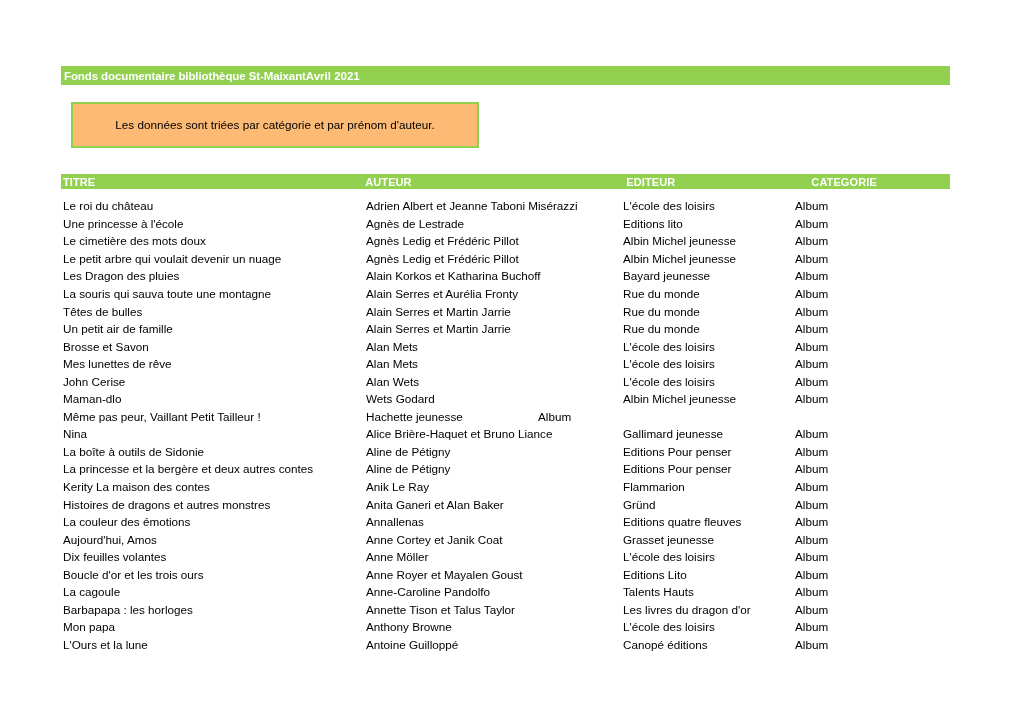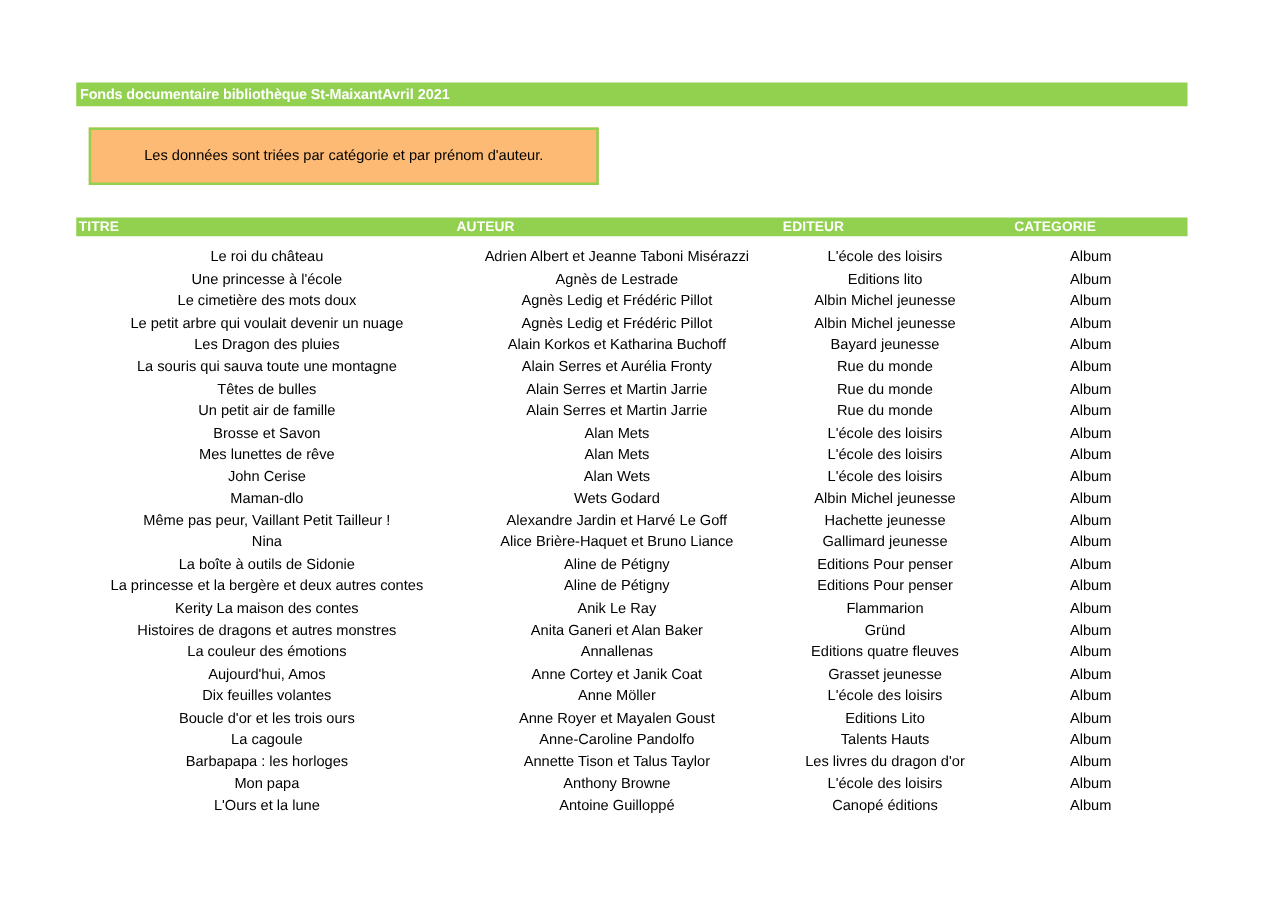--- a/index.html
+++ b/index.html
@@ -93,21 +93,20 @@
     font-size: 11px;
     font-weight: bold;
     letter-spacing: 0.1px;
     white-space: pre;
     overflow: hidden;
   }
   .trow {
     display: flex;
     height: 17.55px;
     align-items: center;
-    text-align: center;
   }
   .trow .cell {
     font-size: 11.7px;
     color: #000000;
     white-space: pre;
     overflow: hidden;
   }
   .c-titre    { width: 303px; padding-left: 2px; box-sizing: border-box; }
   .c-auteur   { width: 257px; padding-left: 2px; box-sizing: border-box; }
   .c-editeur  { width: 172px; padding-left: 2px; box-sizing: border-box; }
@@ -203,21 +202,20 @@
           <div class="cell c-categorie">Album</div>
         </div>
         <div class="trow">
           <div class="cell c-titre">Maman-dlo</div>
           <div class="cell c-auteur">Wets Godard</div>
           <div class="cell c-editeur">Albin Michel jeunesse</div>
           <div class="cell c-categorie">Album</div>
         </div>
         <div class="trow">
           <div class="cell c-titre">Même pas peur, Vaillant Petit Tailleur !</div>
-          <div class="cell c-auteur">Alexandre Jardin et Harvé Le Goff</div>
           <div class="cell c-editeur">Hachette jeunesse</div>
           <div class="cell c-categorie">Album</div>
         </div>
         <div class="trow">
           <div class="cell c-titre">Nina</div>
           <div class="cell c-auteur">Alice Brière-Haquet et Bruno Liance</div>
           <div class="cell c-editeur">Gallimard jeunesse</div>
           <div class="cell c-categorie">Album</div>
         </div>
         <div class="trow">

